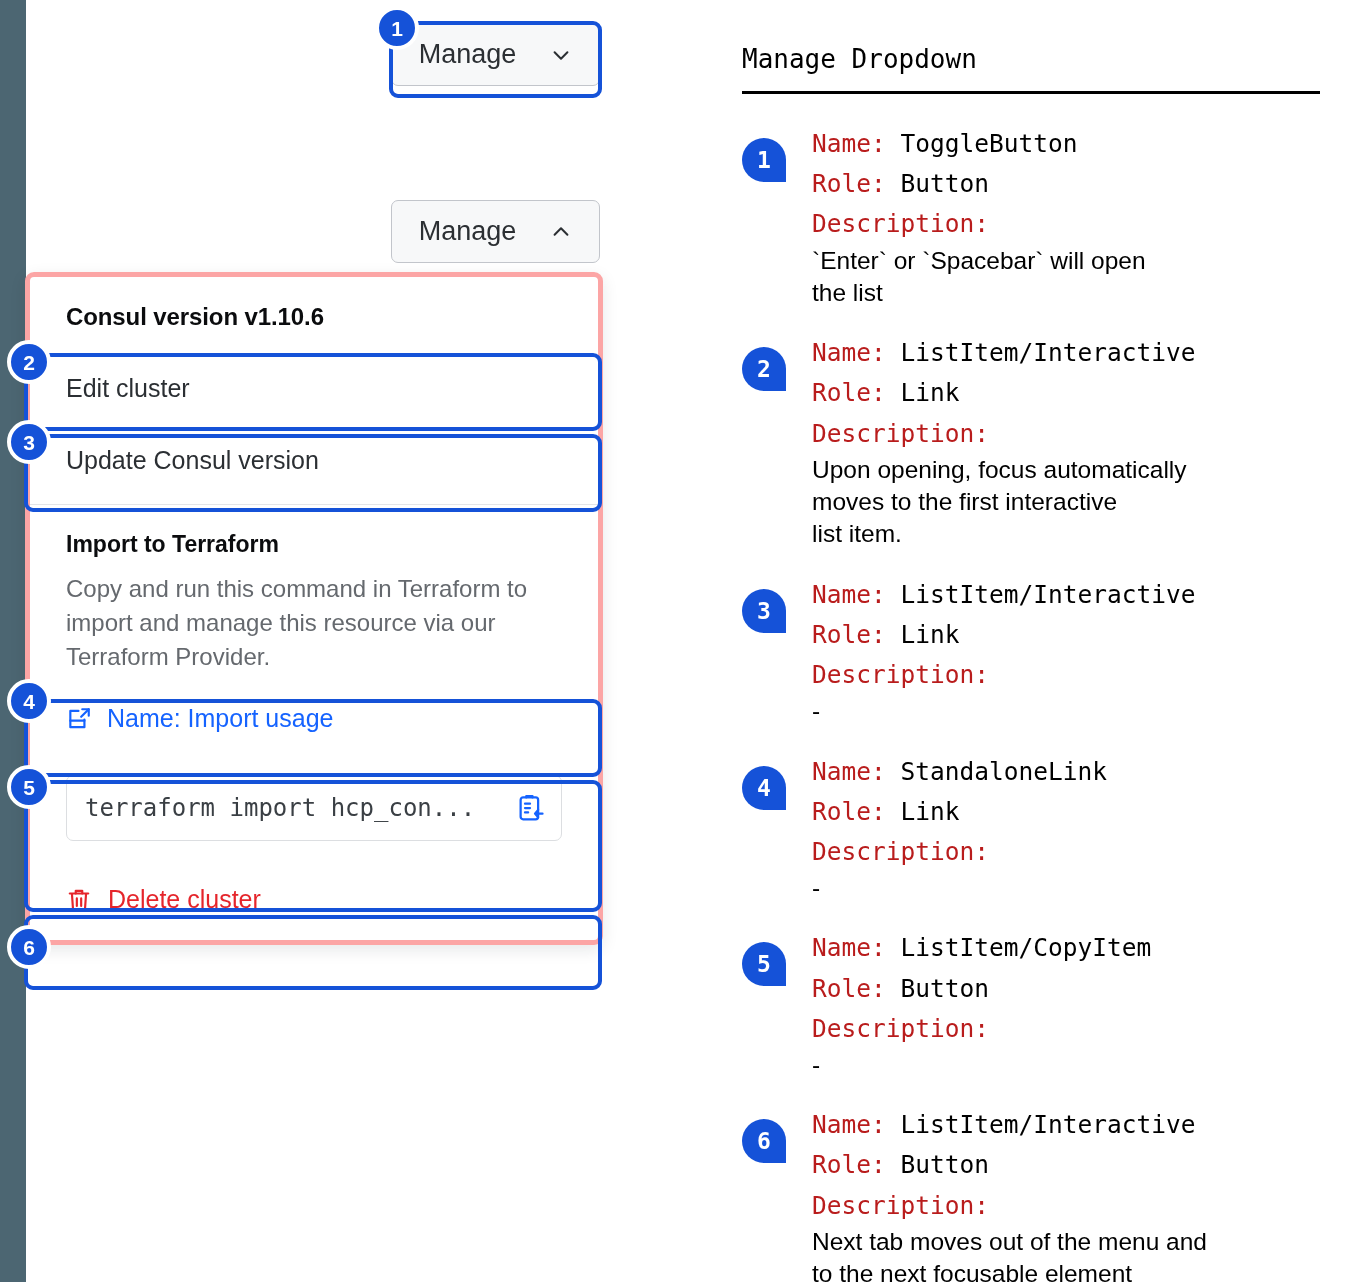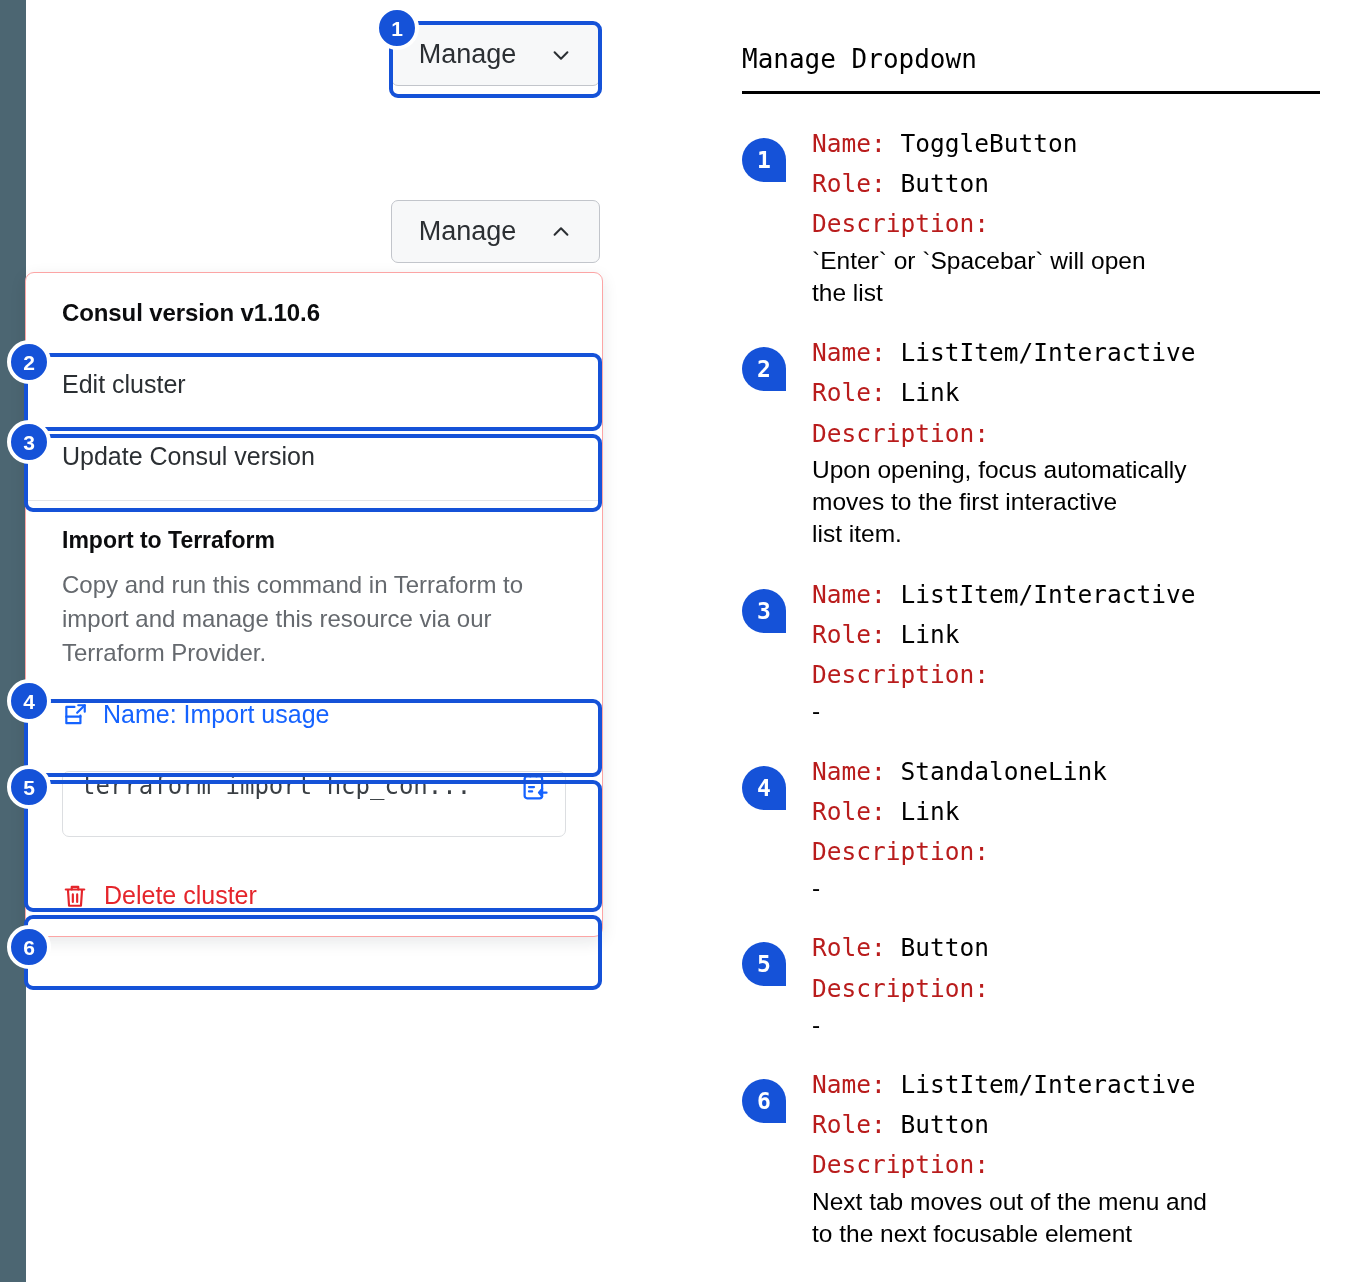--- a/index.html
+++ b/index.html
@@ -39,21 +39,21 @@
   .manage-btn.two { left: 391px; top: 200px; }
   .manage-btn .chev { display: inline-block; width: 22px; height: 22px; }
   .manage-btn .chev svg { display: block; }
 
   
   .dropdown-panel {
     position: absolute;
     left: 25px; top: 272px;
     width: 578px;
     background: #ffffff;
-    border: 1px solid #fca5a5;
+    border: 5px solid #fca5a5;
     border-radius: 9px;
     box-shadow: 0 5px 16px rgba(20,25,35,0.10);
     padding: 0;
   }
   .dd-heading {
     font-size: 24px; font-weight: bold; color: #0b0c0e;
     padding: 26px 0 22px 36px;
     letter-spacing: -0.1px;
   }
   .dd-item {
@@ -76,21 +76,21 @@
     display: flex; align-items: center; gap: 15px;
     font-size: 25px; color: #1563ff; font-weight: 500;
     padding: 22px 0 22px 36px;
   }
   .dd-link .ico { width: 26px; height: 26px; flex: none; }
 
   .code-wrap { padding: 20px 36px 22px 36px; }
   .code-box {
     border: 1px solid #dcdee1; border-radius: 7px;
     height: 66px;
-    display: flex; align-items: flex-start;
+    display: flex; align-items: center;
     padding: 0 16px 0 18px;
     gap: 12px;
   }
   .code-text {
     font-family: "DejaVu Sans Mono", monospace;
     font-size: 24px; color: #3a3f44;
     white-space: nowrap; overflow: hidden;
     flex: 1;
   }
   .copy-ico { width: 30px; height: 30px; flex: none; }
@@ -305,20 +305,21 @@
           <div class="doc-body">
             <div class="doc-line"><span class="lbl">Name: </span><span class="val">StandaloneLink</span></div>
             <div class="doc-line"><span class="lbl">Role: </span><span class="val">Link</span></div>
             <div class="doc-line"><span class="lbl">Description:</span></div>
             <div class="doc-desc">-</div>
           </div>
         </div>
         <div class="doc-entry">
           <div class="pin">5</div>
           <div class="doc-body">
+            <div class="doc-line"><span class="lbl">Name: </span><span class="val">ListItem/CopyItem</span></div>
             <div class="doc-line"><span class="lbl">Role: </span><span class="val">Button</span></div>
             <div class="doc-line"><span class="lbl">Description:</span></div>
             <div class="doc-desc">-</div>
           </div>
         </div>
         <div class="doc-entry">
           <div class="pin">6</div>
           <div class="doc-body">
             <div class="doc-line"><span class="lbl">Name: </span><span class="val">ListItem/Interactive</span></div>
             <div class="doc-line"><span class="lbl">Role: </span><span class="val">Button</span></div>

